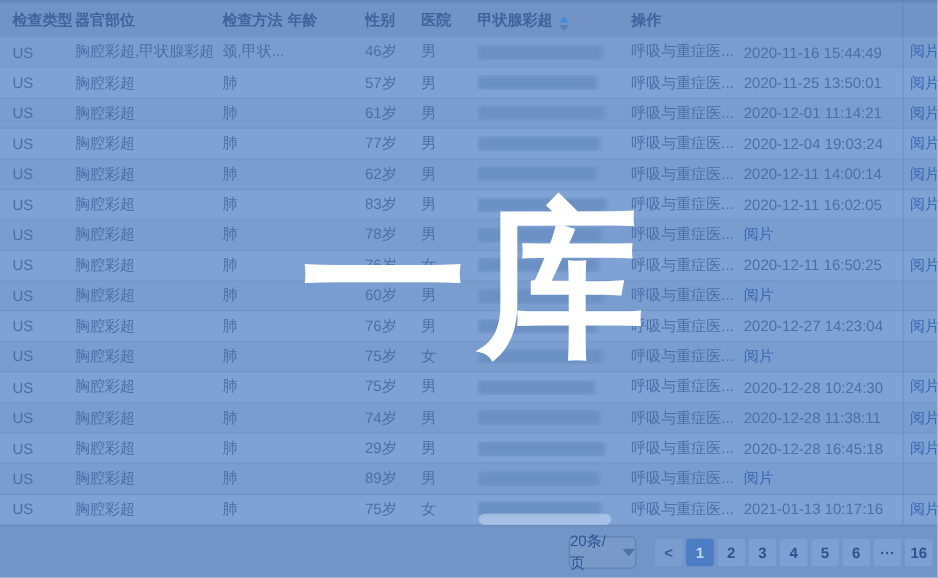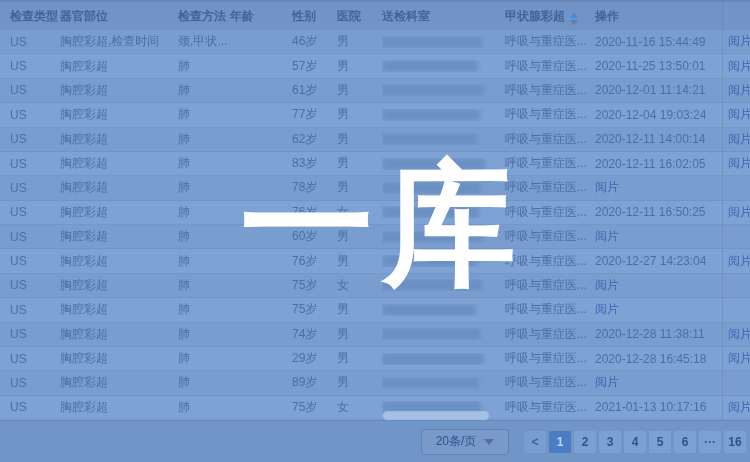--- a/index.html
+++ b/index.html
@@ -49,21 +49,21 @@
   }
   
   .pagination{
     position:absolute; left:0; bottom:0; width:750px; height:42px; box-sizing:border-box;
     background:#7295c7; border-top:1px solid rgba(100,130,180,0.55);
     display:flex; align-items:center; justify-content:flex-end;
     padding-right:4px; gap:3px; font-size:12px;
   }
   .page-size-select{
     display:flex; align-items:center; justify-content:center; gap:8px;
-    width:88px; height:26px; margin-right:12px; box-sizing:border-box;
+    width:54px; height:26px; margin-right:12px; box-sizing:border-box;
     border:1px solid #5d83b8; border-radius:4px; color:#2d5391;
     background:rgba(255,255,255,0.05); cursor:pointer;
   }
   .chevron-down{width:0;height:0;border-left:5px solid transparent;
     border-right:5px solid transparent;border-top:6px solid #51719f;}
   .page-btn{
     min-width:22px; height:22px; padding:0 3px; box-sizing:border-box;
     display:flex; align-items:center; justify-content:center;
     background:#7da0d2; border-radius:2px; color:#2d5391; font-weight:600;
     cursor:pointer; user-select:none;
@@ -90,37 +90,34 @@
         <div class="th">
           <span>年龄</span>
         </div>
         <div class="th">
           <span>性别</span>
         </div>
         <div class="th">
           <span>医院</span>
         </div>
         <div class="th">
-          <span>送检科室</span>
-        </div>
-        <div class="th">
           <span>甲状腺彩超</span>
           <span class="carets">
             <i class="up active"></i>
             <i class="down"></i>
           </span>
         </div>
         <div class="th">
           <span>操作</span>
         </div>
       </div>
     <div class="tbody">
         <div class="trow">
           <div class="td">US</div>
-          <div class="td">胸腔彩超,检查时间</div>
+          <div class="td">胸腔彩超,甲状腺彩超</div>
           <div class="td">颈,甲状...</div>
           <div class="td"></div>
           <div class="td">46岁</div>
           <div class="td">男</div>
           <div class="td">
             <div class="blur-block" style="width: 100px;"></div>
           </div>
           <div class="td">呼吸与重症医...</div>
           <div class="td">2020-11-16 15:44:49</div>
           <div class="td action">阅片</div>
@@ -266,20 +263,21 @@
           <div class="td">US</div>
           <div class="td">胸腔彩超</div>
           <div class="td">肺</div>
           <div class="td"></div>
           <div class="td">75岁</div>
           <div class="td">男</div>
           <div class="td">
             <div class="blur-block" style="width: 94px;"></div>
           </div>
           <div class="td">呼吸与重症医...</div>
+          <div class="td">2020-12-28 10:24:30</div>
           <div class="td action">阅片</div>
         </div>
         <div class="trow">
           <div class="td">US</div>
           <div class="td">胸腔彩超</div>
           <div class="td">肺</div>
           <div class="td"></div>
           <div class="td">74岁</div>
           <div class="td">男</div>
           <div class="td">

